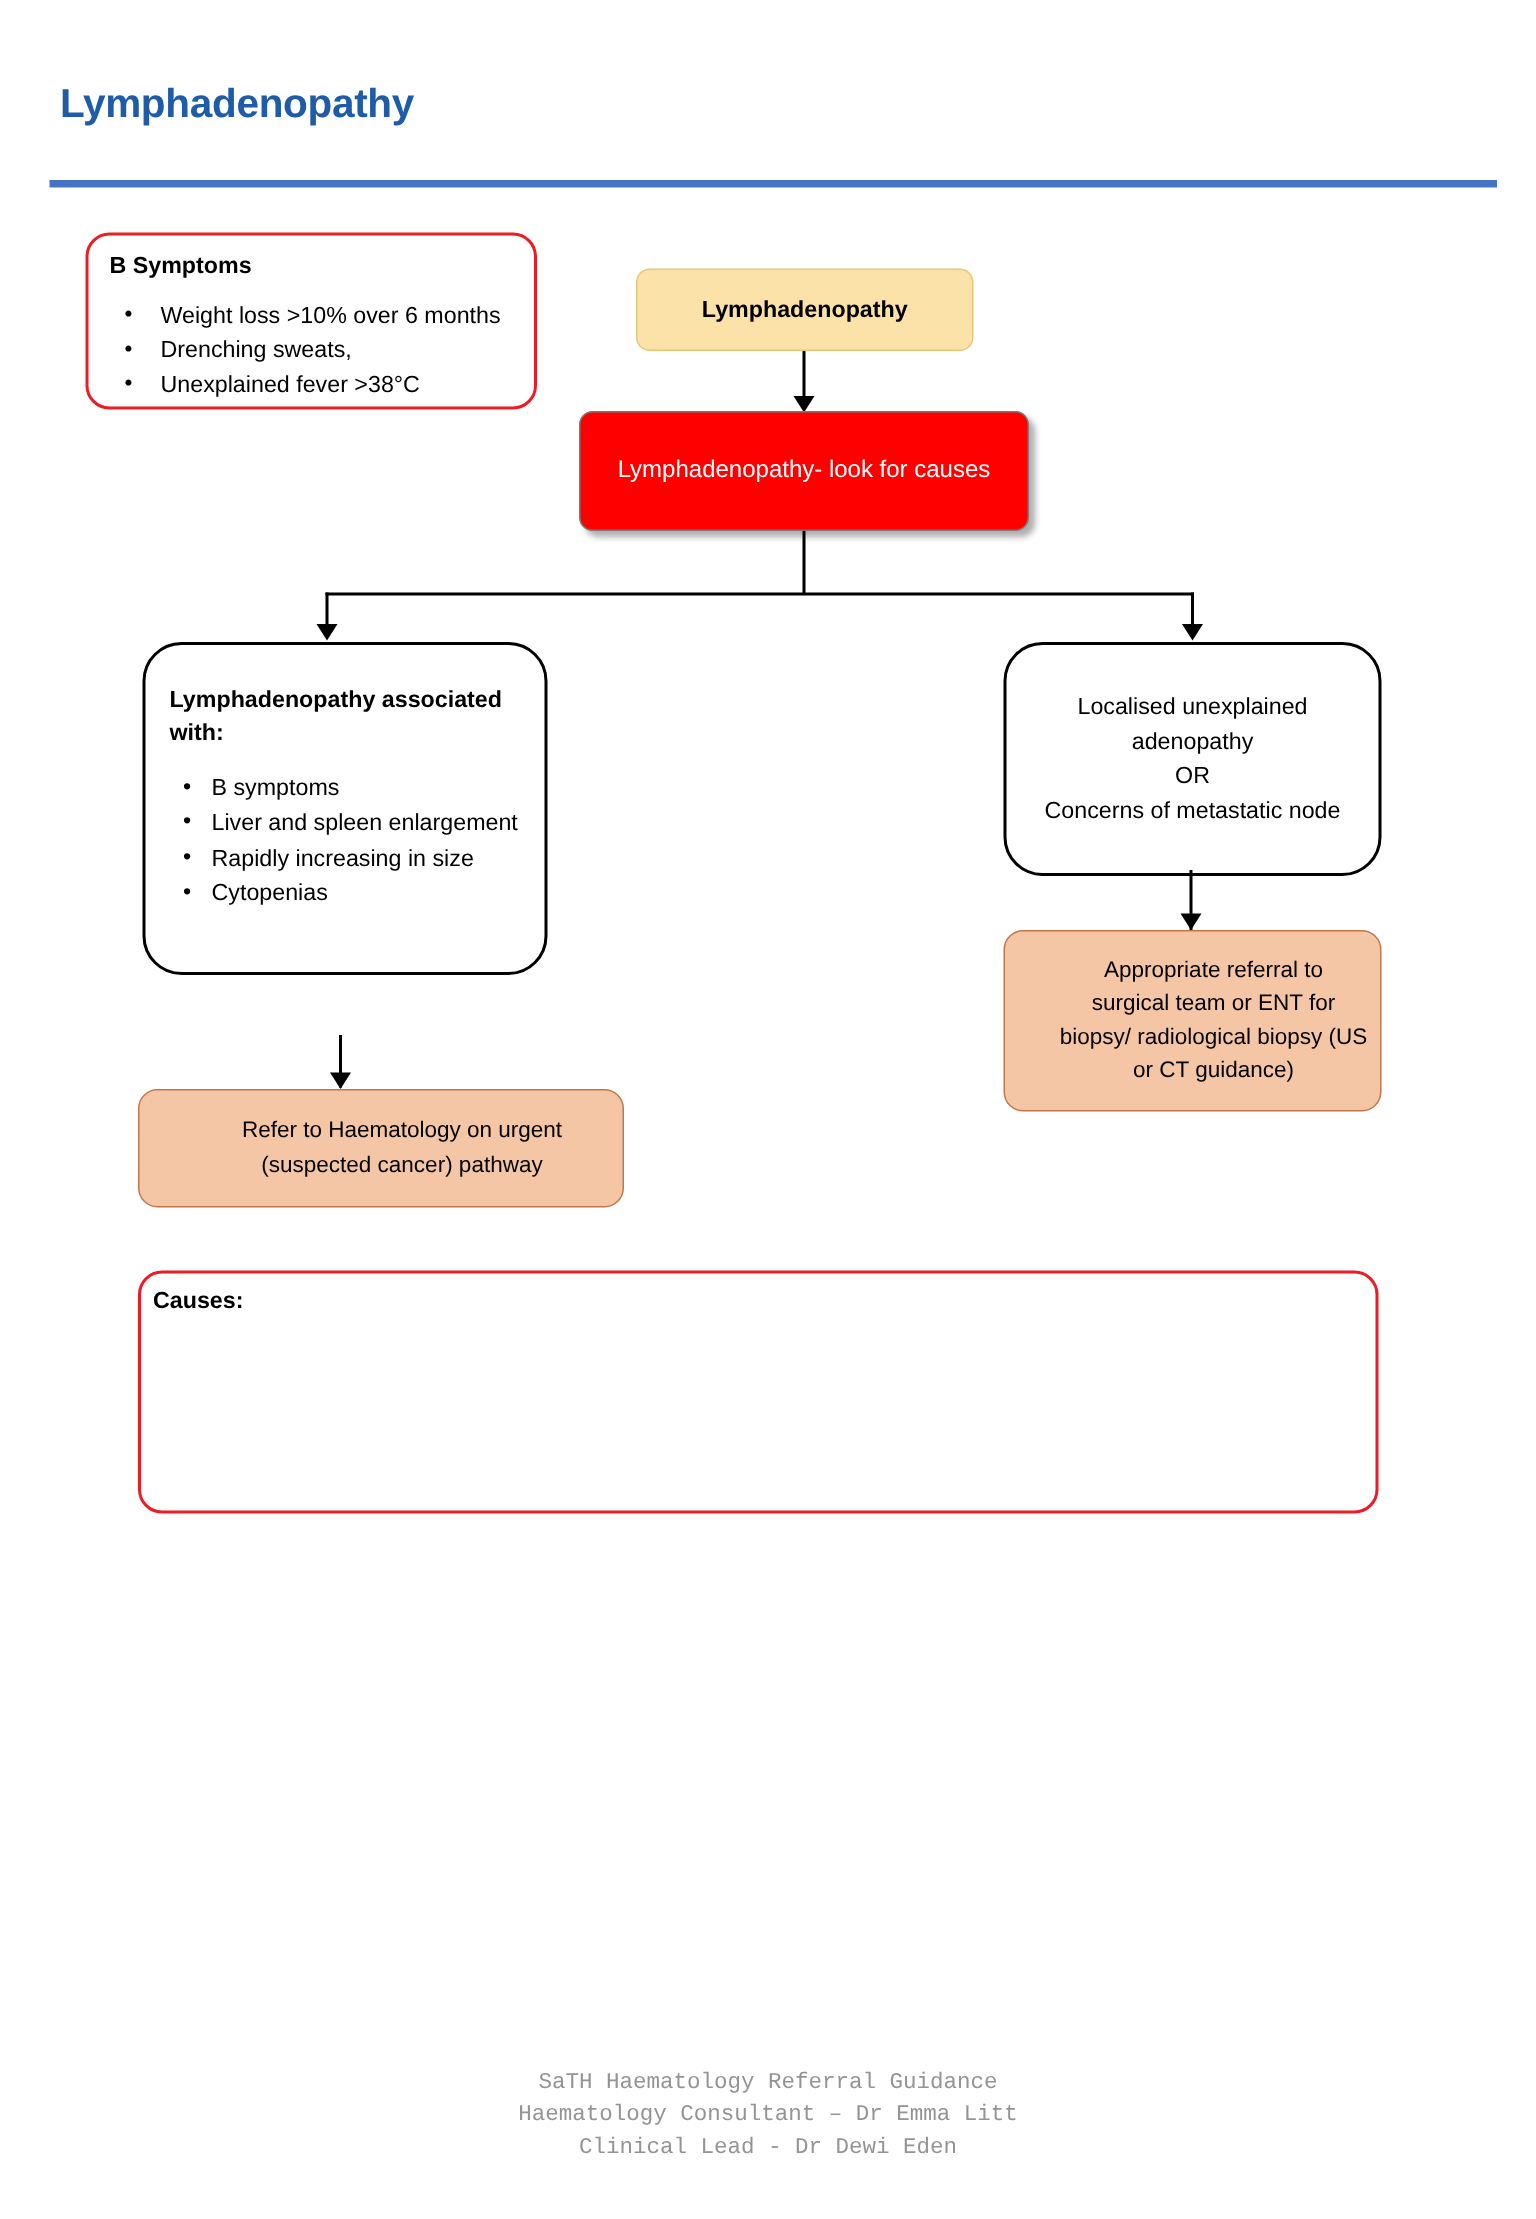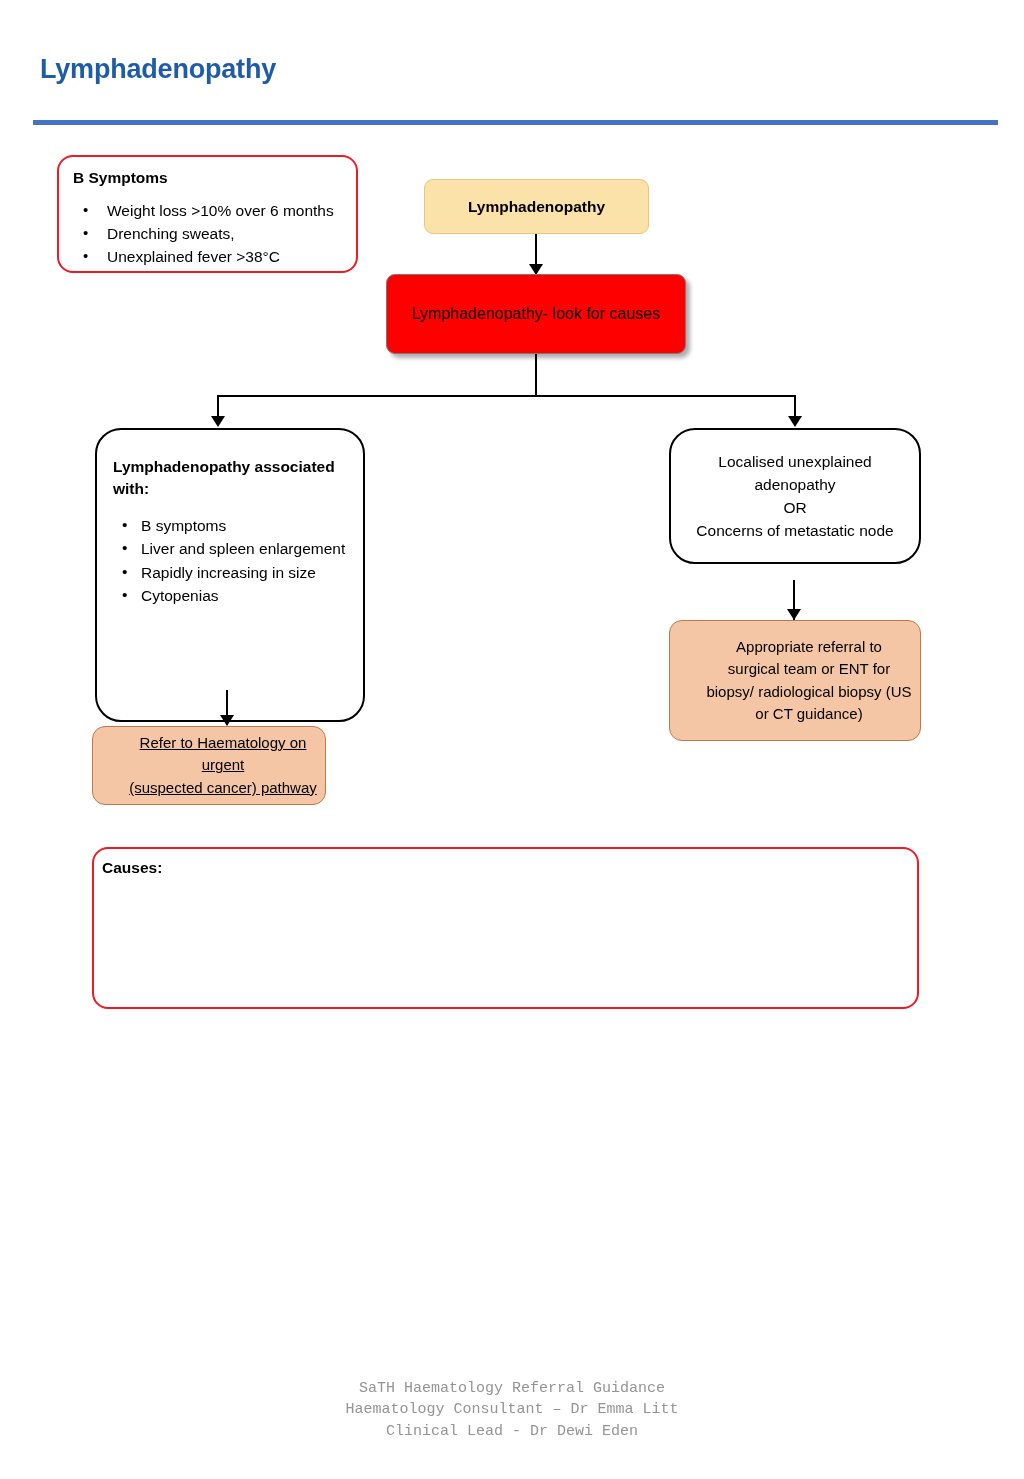--- a/index.html
+++ b/index.html
@@ -88,21 +88,21 @@
     font-size: 15.5px;
     align-items: center;
   }
 
   
   .node-red {
     background: #FF0000;
     border: 1.5px solid #7A7A7A;
     border-radius: 9px;
     text-align: center;
-    color: #000000;
+    color: #ffffff;
     font-size: 16px;
     align-items: center;
     box-shadow: 4px 4px 4px rgba(0,0,0,0.32);
   }
 
   
   .node-white {
     background: #ffffff;
     border: 2.3px solid #000000;
     border-radius: 26px;
@@ -209,39 +209,39 @@
   <span class="line">Lymphadenopathy- look for causes</span>
 </div>
 
 <div class="conn conn-v" style="left:535px; top:354px; height:42px;"></div>
 <div class="conn conn-h" style="left:217px; top:395px; width:579px;"></div>
 <div class="conn conn-v" style="left:217px; top:395px; height:25px;"></div>
 <div class="arrowhead" style="left:211px; top:416px;"></div>
 <div class="conn conn-v" style="left:794px; top:395px; height:25px;"></div>
 <div class="arrowhead" style="left:788px; top:416px;"></div>
 
-<div class="node node-white listed" style="left:95px; top:428px; width:270px; height:294px;">
+<div class="node node-white listed" style="left:95px; top:428px; width:270px; height:222px;">
   <div class="hdr">Lymphadenopathy associated with:</div>
   <ul>
     <li>B symptoms</li>
     <li>Liver and spleen enlargement</li>
     <li>Rapidly increasing in size</li>
     <li>Cytopenias</li>
   </ul>
 </div>
 
 <div class="conn conn-v" style="left:226px; top:690px; height:35px;"></div>
 <div class="arrowhead" style="left:220px; top:715px;"></div>
 
-<div class="node node-peach" style="left:92px; top:726px; width:234px; height:79px;text-decoration:underline;">
+<div class="node node-peach" style="left:92px; top:726px; width:324px; height:79px;">
   <span class="line">Refer to Haematology on urgent</span>
   <span class="line">(suspected cancer) pathway</span>
 </div>
 
-<div class="node node-white centered" style="left:669px; top:428px; width:252px; height:136px;">
+<div class="node node-white centered" style="left:669px; top:428px; width:252px; height:156px;">
   <span class="line">Localised unexplained</span>
   <span class="line">adenopathy</span>
   <span class="line">OR</span>
   <span class="line">Concerns of metastatic node</span>
 </div>
 
 <div class="conn conn-v" style="left:793px; top:580px; height:40px;"></div>
 <div class="arrowhead" style="left:787px; top:609px;"></div>
 
 <div class="node node-peach" style="left:669px; top:620px; width:252px; height:121px;">

